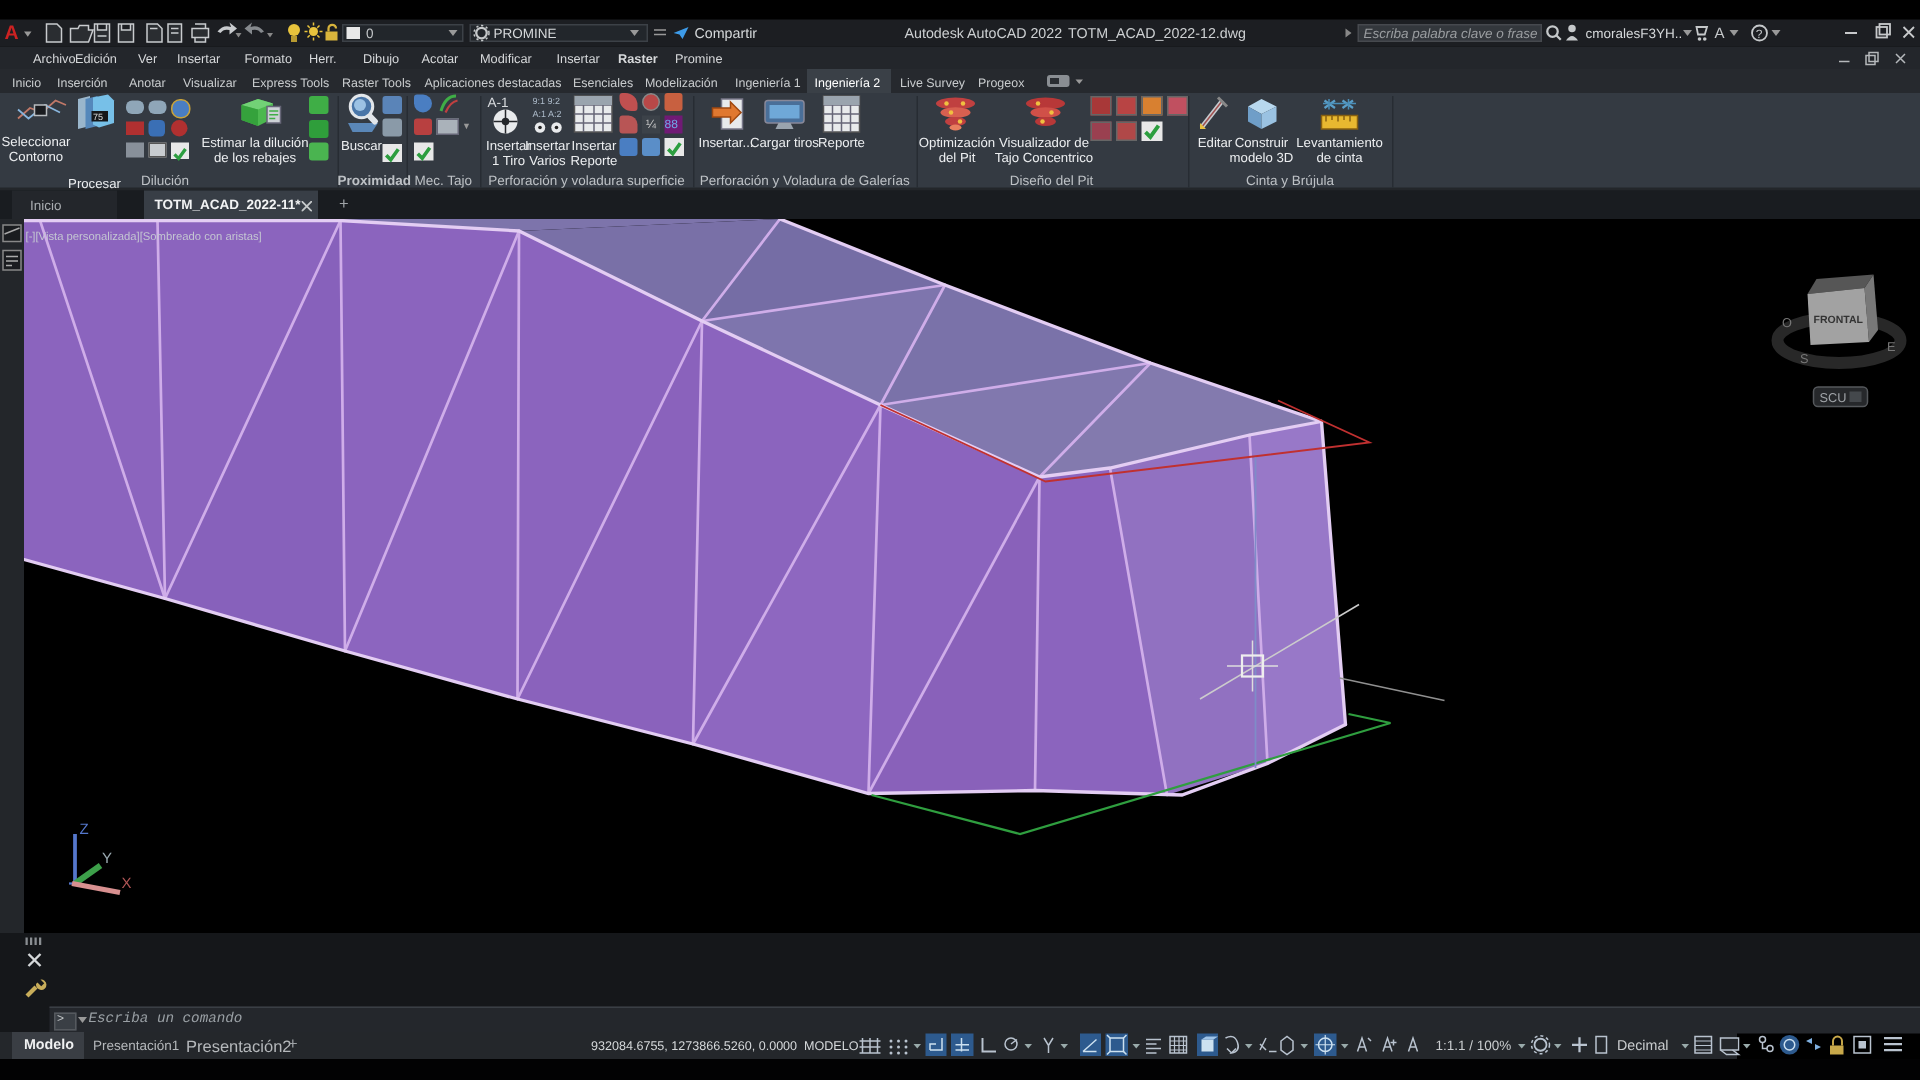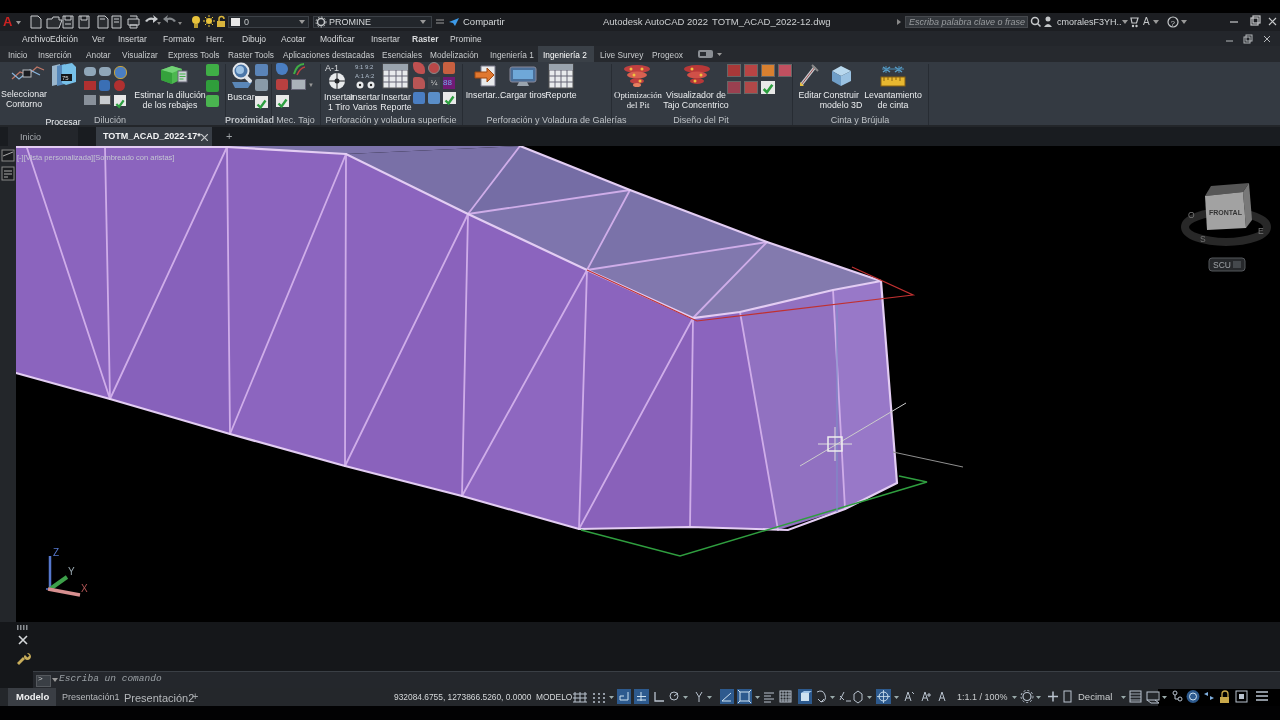--- a/index.html
+++ b/index.html
@@ -254,33 +254,33 @@
   <rect x="4" y="4" width="20" height="9" fill="#6fa8d8"></rect>
   <path d="M10 16 L18 16 L20 20 L8 20 Z" fill="#9aa4ae"></path>
 </svg>
 <div class="blabel" style="left:500px;top:90px;width:44px;">Cargar tiros</div>
 <svg class="abs" style="left:548px;top:63px;" width="26" height="26" viewBox="0 0 26 26">
   <rect x="1" y="1" width="24" height="24" fill="#e8eaec" stroke="#555" stroke-width="1"></rect>
   <path d="M1 7 H25 M1 13 H25 M1 19 H25 M7 1 V25 M13 1 V25 M19 1 V25" stroke="#667" stroke-width="1"></path>
   <rect x="1" y="1" width="24" height="6" fill="#9aa4ae"></rect>
 </svg>
 <div class="blabel" style="left:542px;top:90px;width:38px;">Reporte</div>
-<div class="plabel" style="left:462px;width:149px;margin-left:20px;">Perforación y Voladura de Galerías</div>
+<div class="plabel" style="left:462px;width:149px;">Perforación y Voladura de Galerías</div>
 
 <svg class="abs" style="left:622px;top:64px;" width="30" height="24" viewBox="0 0 30 24">
   <ellipse cx="15" cy="5" rx="13" ry="4" fill="#c04040"></ellipse>
   <ellipse cx="15" cy="11" rx="10" ry="3.5" fill="#d86050"></ellipse>
   <ellipse cx="15" cy="17" rx="7" ry="3" fill="#c04040"></ellipse>
   <ellipse cx="15" cy="21" rx="4" ry="2" fill="#e88060"></ellipse>
   <circle cx="9" cy="5" r="1.5" fill="#f0c040"></circle>
       <circle cx="20" cy="5" r="1.5" fill="#f0c040"></circle>
   <circle cx="12" cy="11" r="1.5" fill="#f0c040"></circle>
       <circle cx="18" cy="17" r="1.5" fill="#f0c040"></circle>
 </svg>
-<div class="blabel" style="left:610px;top:90px;width:56px;font-family:Liberation Serif, serif;">Optimización<br>del Pit</div>
+<div class="blabel" style="left:610px;top:90px;width:56px;">Optimización<br>del Pit</div>
 <svg class="abs" style="left:682px;top:64px;" width="30" height="24" viewBox="0 0 30 24">
   <ellipse cx="15" cy="5" rx="13" ry="4" fill="#b83838"></ellipse>
   <ellipse cx="15" cy="11" rx="10" ry="3.5" fill="#d05048"></ellipse>
   <ellipse cx="15" cy="17" rx="7" ry="3" fill="#b83838"></ellipse>
   <circle cx="10" cy="5" r="1.5" fill="#f0c040"></circle>
       <circle cx="19" cy="11" r="1.5" fill="#f0c040"></circle>
   <circle cx="13" cy="17" r="1.5" fill="#f0c040"></circle>
 </svg>
 <div class="blabel" style="left:660px;top:90px;width:72px;">Visualizador de<br>Tajo Concentrico</div>
 
@@ -314,21 +314,21 @@
   <rect x="1" y="13" width="24" height="9" fill="#e8b830" stroke="#886010" stroke-width="1"></rect>
   <path d="M4 13 V17 M8 13 V16 M12 13 V17 M16 13 V16 M20 13 V17" stroke="#886010" stroke-width="1"></path>
 </svg>
 <div class="blabel" style="left:864px;top:90px;width:58px;">Levantamiento<br>de cinta</div>
 <div class="plabel" style="left:800px;width:120px;">Cinta y Brújula</div>
 
 <div id="filetabs">
   <div class="abs" style="left:8px;top:0;width:70px;height:19px;background:#23262b;"></div>
   <span class="t" style="left:20px;top:4.5px;font-size:9px;color:#a9adb1;">Inicio</span>
   <div class="abs" style="left:96px;top:0;width:116px;height:19px;background:#383e46;"></div>
-  <span class="t" style="left:103px;top:4px;font-size:9px;font-weight:bold;color:#f2f3f4;">TOTM_ACAD_2022-17*</span>
+  <span class="t" style="left:103px;top:4px;font-size:9px;font-weight:bold;color:#f2f3f4;">TOTM_ACAD_2022-11*</span>
   <svg class="abs" style="left:201px;top:7px;" width="7" height="7" viewBox="0 0 7 7">
         <path d="M0,0 l7,7 M7,0 l-7,7" stroke="#c5c8ca" stroke-width="1.2"></path>
       </svg>
   <span class="t" style="left:226px;top:3px;font-size:11px;color:#9fa3a7;">+</span>
 </div>
 
 <div class="abs" id="viewport" style="left:0;top:146px;width:1280px;height:476px;background:#000;">
 <svg width="1280" height="476" viewBox="0 146 1280 476" style="position:absolute;left:0;top:0;">
 
   <polygon points="16,146 520,146 346,154 227,147 103,147 16,147" fill="#7d74ab"></polygon>

